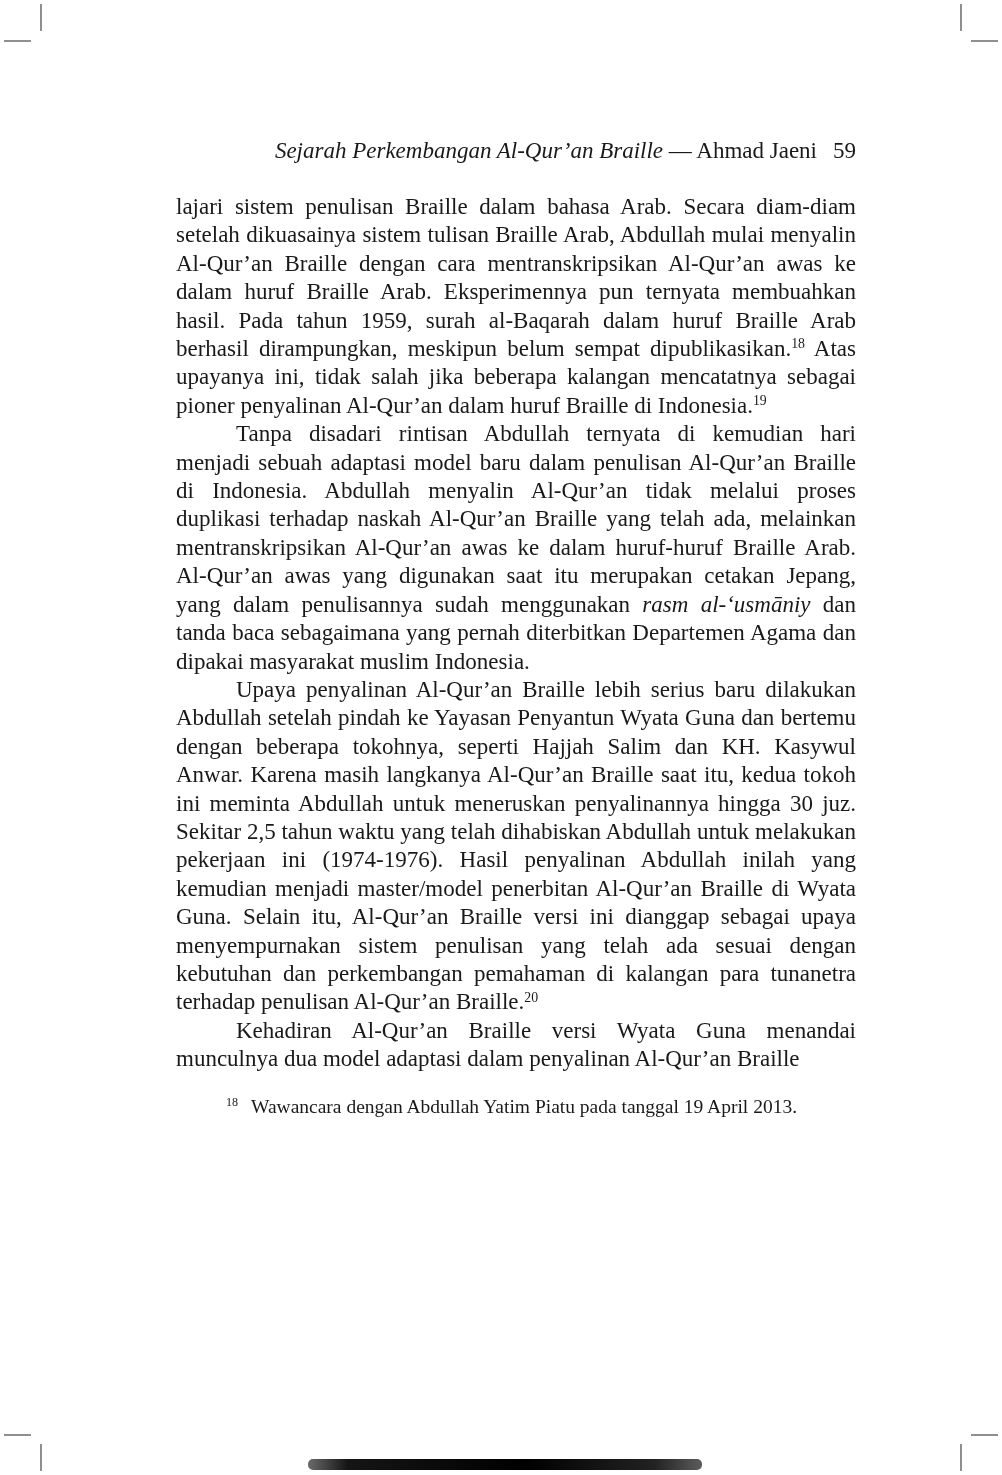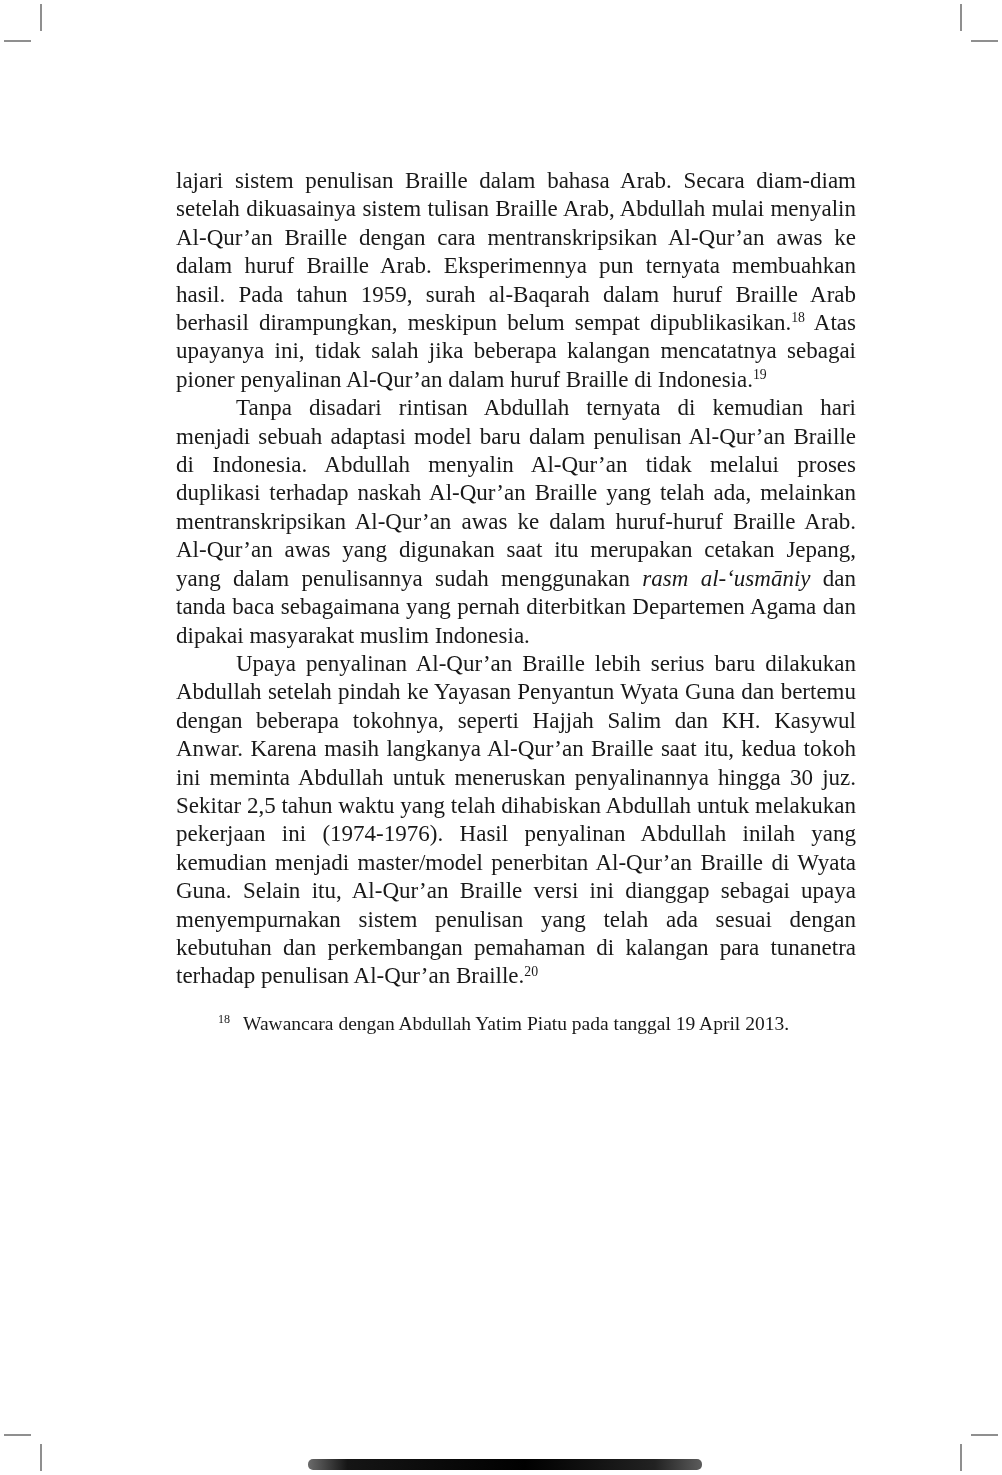--- a/index.html
+++ b/index.html
@@ -61,21 +61,21 @@
     position: relative;
     top: -0.55em;
   }
 
   .footnotes {
     margin-top: 20px;
     font-size: 19.5px;
     line-height: 26px;
     text-align: justify;
   }
-  .footnote { margin: 0; text-indent: 42px; }
+  .footnote { margin: 8px; text-indent: 42px; }
   .footnote sup.fn-marker {
     font-size: 0.62em;
     line-height: 0;
     vertical-align: baseline;
     position: relative;
     top: -0.55em;
     margin-right: 13px;
   }
 
   i.inline-italic { font-style: italic; }
@@ -99,29 +99,31 @@
   <div class="mark h tl-h"></div>
   <div class="mark v tr-v"></div>
   <div class="mark h tr-h"></div>
   <div class="mark v bl-v"></div>
   <div class="mark h bl-h"></div>
   <div class="mark v br-v"></div>
   <div class="mark h br-h"></div>
 
   <div class="content">
 
+    <header class="running-head"><span class="title">Sejarah Perkembangan Al-Qur’an Braille</span><span class="author"> — Ahmad Jaeni</span><span class="pagenum">59</span></header>
 
     <main class="bodytext">
 
       <p><span>lajari sistem penulisan Braille dalam bahasa Arab. Secara diam-diam setelah dikuasainya sistem tulisan Braille Arab, Abdullah mulai menyalin Al-Qur’an Braille dengan cara mentranskripsikan Al-Qur’an awas ke dalam huruf Braille Arab. Eksperimennya pun ternyata membuahkan hasil. Pada tahun 1959, surah al-Baqarah dalam huruf Braille Arab berhasil dirampungkan, meskipun belum sempat dipublikasikan.</span><sup class="fn-ref">18</sup><span> Atas upayanya ini, tidak salah jika beberapa kalangan mencatatnya sebagai pioner penyalinan Al-Qur’an dalam huruf Braille di Indonesia.</span><sup class="fn-ref">19</sup></p>
 
       <p class="indent"><span>Tanpa disadari rintisan Abdullah ternyata di kemudian hari menjadi sebuah adaptasi model baru dalam penulisan Al-Qur’an Braille di Indonesia. Abdullah menyalin Al-Qur’an tidak melalui proses duplikasi terhadap naskah Al-Qur’an Braille yang telah ada, melainkan mentranskripsikan Al-Qur’an awas ke dalam huruf-huruf Braille Arab. Al-Qur’an awas yang digunakan saat itu merupakan cetakan Jepang, yang dalam penulisannya sudah menggunakan </span><i class="inline-italic">rasm al-‘usmāniy</i><span> dan tanda baca sebagaimana yang pernah diterbitkan Departemen Agama dan dipakai masyarakat muslim Indonesia.</span></p>
 
       <p class="indent"><span>Upaya penyalinan Al-Qur’an Braille lebih serius baru dilakukan Abdullah setelah pindah ke Yayasan Penyantun Wyata Guna dan bertemu dengan beberapa tokohnya, seperti Hajjah Salim dan KH. Kasywul Anwar. Karena masih langkanya Al-Qur’an Braille saat itu, kedua tokoh ini meminta Abdullah untuk meneruskan penyalinannya hingga 30 juz. Sekitar 2,5 tahun waktu yang telah dihabiskan Abdullah untuk melakukan pekerjaan ini (1974-1976). Hasil penyalinan Abdullah inilah yang kemudian menjadi master/model penerbitan Al-Qur’an Braille di Wyata Guna. Selain itu, Al-Qur’an Braille versi ini dianggap sebagai upaya menyempurnakan sistem penulisan yang telah ada sesuai dengan kebutuhan dan perkembangan pemahaman di kalangan para tunanetra terhadap penulisan Al-Qur’an Braille.</span><sup class="fn-ref">20</sup></p>
 
+      <p class="indent"><span>Kehadiran Al-Qur’an Braille versi Wyata Guna menandai munculnya dua model adaptasi dalam penyalinan Al-Qur’an Braille</span></p>
 
     </main>
 
     <footer class="footnotes">
 
       <p class="footnote"><sup class="fn-marker">18</sup><span>Wawancara dengan Abdullah Yatim Piatu pada tanggal 19 April 2013.</span></p>
 
 
 
     </footer>

